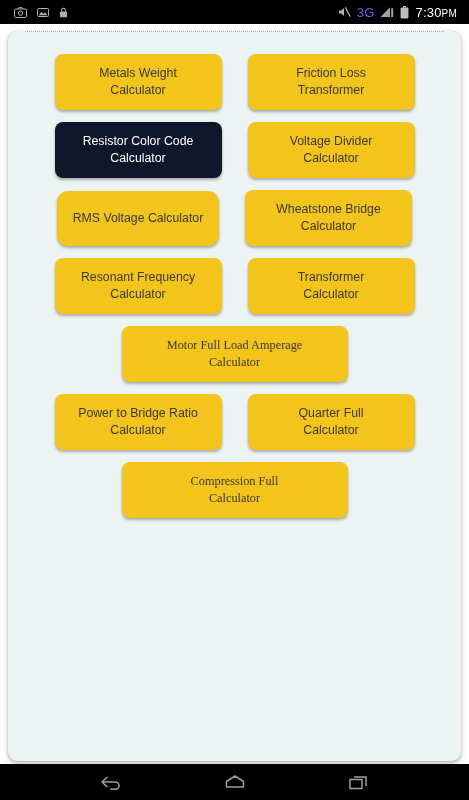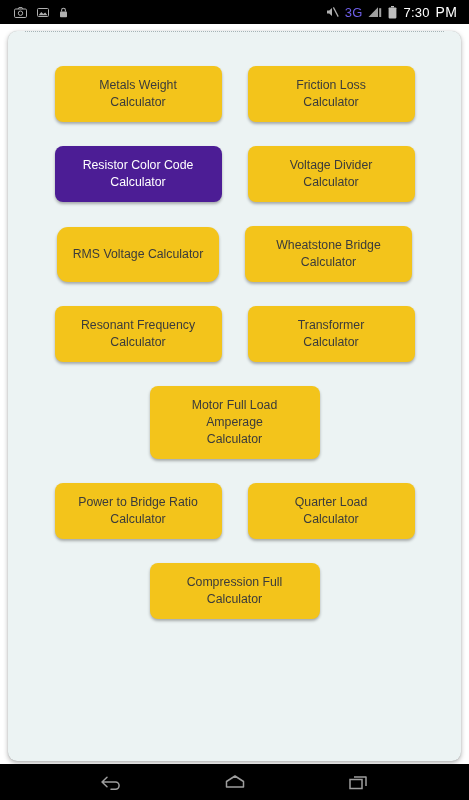--- a/index.html
+++ b/index.html
@@ -32,21 +32,21 @@
     font-weight:400;
     letter-spacing:.2px;
     line-height:1;
   }
   .clock {
     color:#ffffff;
     font-size:13px;
     line-height:1;
     letter-spacing:.2px;
   }
-  .clock .ampm { font-size:14px; margin-left:6px; }
+  .clock .ampm { font-size:10px; margin-left:0; }
 
   
   .page {
     position:relative;
     width:469px;
     height:740px;
     background:#ffffff;
     padding:7px 8px 0 8px;
   }
   .card {
@@ -72,43 +72,42 @@
     opacity:.85;
   }
 
   
   .btn-rows { display:flex; flex-direction:column; gap:12px; }
   .btn-row {
     display:flex;
     justify-content:center;
     align-items:flex-end;
     gap:26px;
-    margin-top:12px;
   }
   .calc-btn {
     background:#f3c41b;
     color:#3b3b3b;
     border:none;
     border-radius:8px;
     font-family:"Liberation Sans", sans-serif;
     font-size:12.3px;
     line-height:17px;
     text-align:center;
     padding:11px 14px;
     box-shadow:0 2px 3px rgba(0,0,0,.30);
     cursor:pointer;
     white-space:pre-line;
     min-width:0;
   }
   .calc-btn.selected {
-    background:#4c1d95;
+    background:#0f172a;
     color:#ffffff;
   }
   .calc-btn.w-std   { width:167px; }
-  .calc-btn.w-wide  { width:170px; }
+  .calc-btn.w-wide  { width:226px;font-family:Liberation Serif, serif; }
   .calc-btn.w-short { width:162px; }
   .calc-btn.one-line{ padding:19px 14px;border-radius:11px; }
 
   
   .navbar {
     height:36px;
     width:100%;
     background:#000000;
     display:flex;
     align-items:center;
@@ -176,21 +175,21 @@
 <div class="page">
   <div class="card">
 
     <div class="divider"></div>
 
     <div class="btn-rows">
         <div class="btn-row">
           <button class="calc-btn w-std">Metals Weight
 Calculator</button>
           <button class="calc-btn w-std">Friction Loss
-Calculator</button>
+Transformer</button>
         </div>
         <div class="btn-row">
           <button class="calc-btn w-std selected">Resistor Color Code
 Calculator</button>
           <button class="calc-btn w-std">Voltage Divider
 Calculator</button>
         </div>
         <div class="btn-row">
           <button class="calc-btn w-short one-line">RMS Voltage Calculator</button>
           <button class="calc-btn w-std">Wheatstone Bridge
@@ -202,21 +201,21 @@
           <button class="calc-btn w-std">Transformer
 Calculator</button>
         </div>
         <div class="btn-row">
           <button class="calc-btn w-wide">Motor Full Load Amperage
 Calculator</button>
         </div>
         <div class="btn-row">
           <button class="calc-btn w-std">Power to Bridge Ratio
 Calculator</button>
-          <button class="calc-btn w-std">Quarter Load
+          <button class="calc-btn w-std">Quarter Full
 Calculator</button>
         </div>
         <div class="btn-row">
           <button class="calc-btn w-wide">Compression Full
 Calculator</button>
         </div>
       </div>
 
   </div>
 </div>

